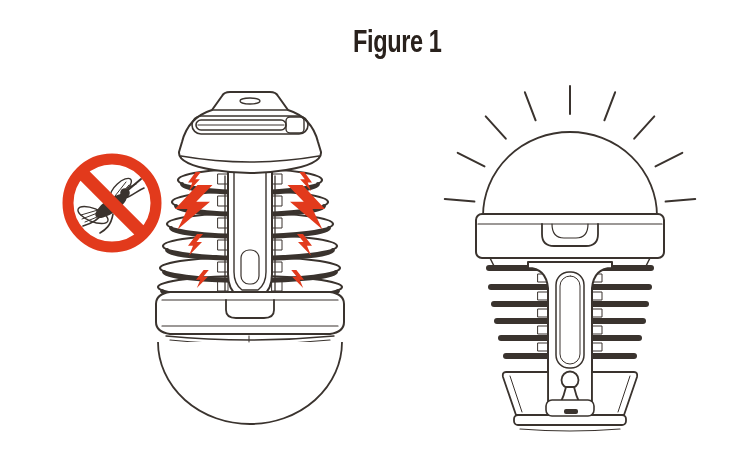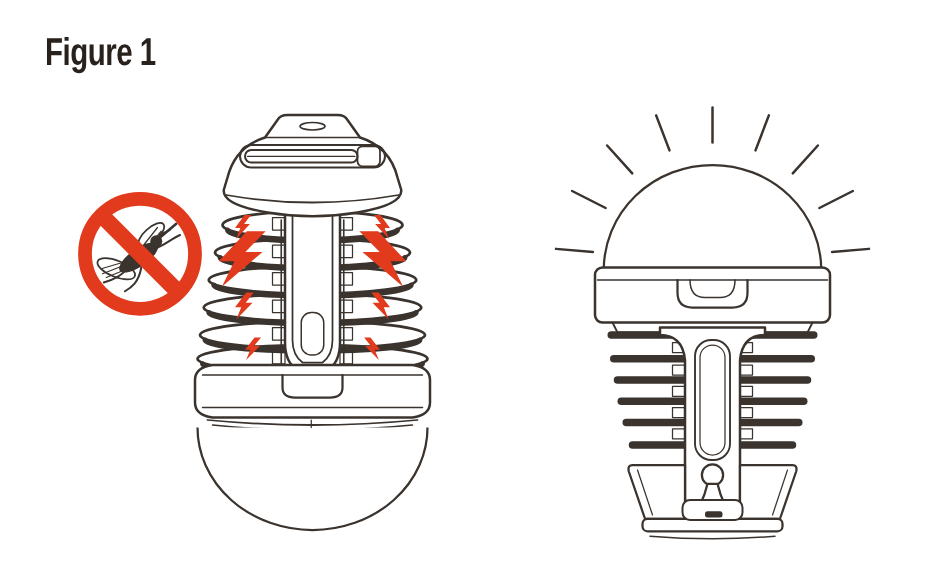--- a/index.html
+++ b/index.html
@@ -1,19 +1,19 @@
 <!DOCTYPE html>
 <html style="--line: #3a332e; --accent_red: #e23a1c; --background: #ffffff;"><head>
 <meta charset="utf-8">
 <style>
   html,body{margin:0;padding:0;}
   body{width:750px;height:450px;overflow:hidden;background:var(--background,#fff);
        font-family:"Liberation Sans",sans-serif;}
   .canvas{position:relative;width:750px;height:450px;background:var(--background,#fff);}
-  .title-wrap{position:absolute;left:0;top:26px;width:750px;}
+  .title-wrap{position:absolute;left:0;top:26px;width:750px;text-align:center;}
   .title{display:inline-block;font-weight:700;font-size:31px;line-height:32px;color:#29211c;
          transform:translateX(22px) scaleX(.76);transform-origin:center;letter-spacing:-.5px;}
   .abs{position:absolute;}
   
   .ln{stroke:var(--line,#3a332e);fill:none;stroke-linecap:round;stroke-linejoin:round;}
   .fw{fill:#fff;stroke:var(--line,#3a332e);stroke-linejoin:round;}
   .fl{fill:var(--line,#3a332e);stroke:none;}
   .red{fill:var(--accent_red,#e23a1c);stroke:none;}
   .redln{stroke:var(--accent_red,#e23a1c);fill:none;}
 </style>

